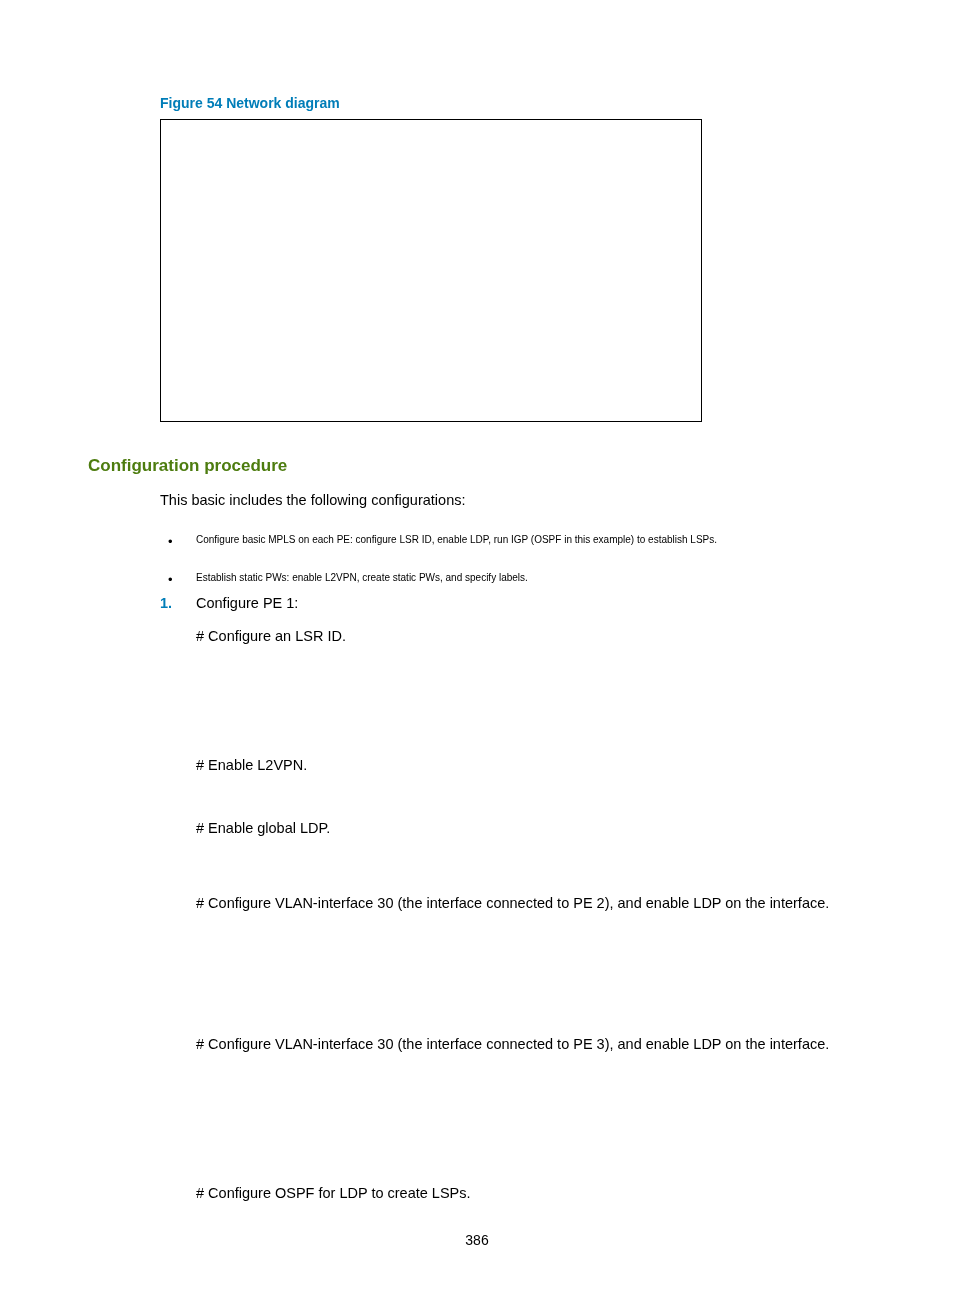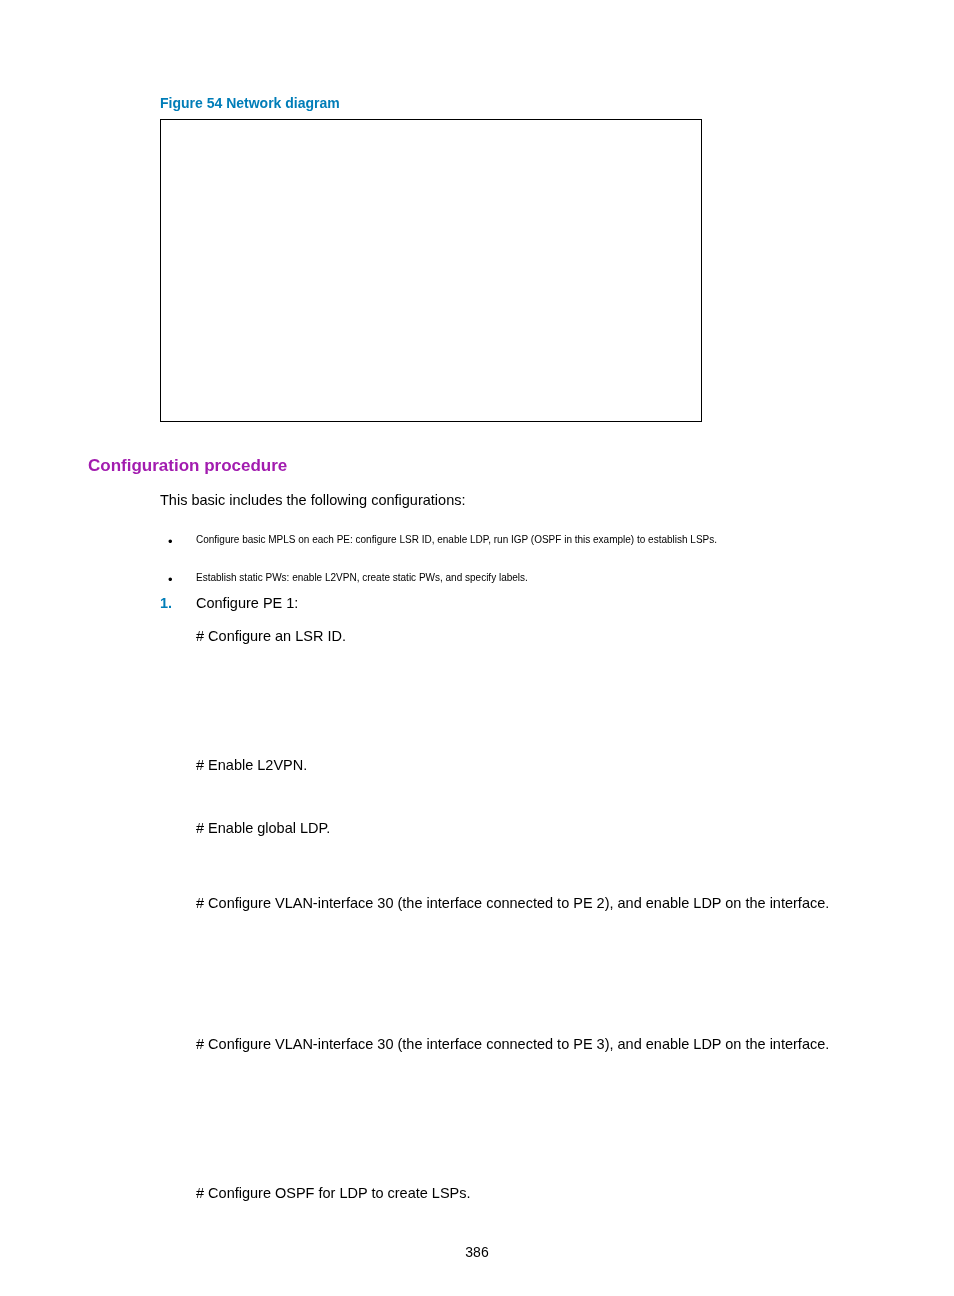--- a/index.html
+++ b/index.html
@@ -26,21 +26,21 @@
   }
   .diagram-box {
     border: 1px solid #000;
     margin-left: 72px;
     width: 542px;
     height: 303px;
     box-sizing: border-box;
     margin-bottom: 34px;
   }
   .section-heading {
-    color: #a21caf;
+    color: #4d7c0f;
     font-weight: bold;
     font-size: 17px;
     margin-bottom: 14px;
   }
   .intro-text {
     margin-left: 72px;
     font-size: 14.5px;
     margin-bottom: 12px;
     line-height: 1.4;
   }
@@ -92,21 +92,21 @@
     font-size: 14.5px;
     margin-top: 12px;
     margin-bottom: 6px;
   }
   .spacer-small { height: 90px; }
   .spacer-mid { height: 24px; }
   .spacer-big { height: 102px; }
   .spacer-bigger { height: 110px; }
   .page-num {
     position: absolute;
-    bottom: 36px;
+    bottom: 48px;
     left: 0;
     right: 0;
     text-align: center;
     font-size: 14px;
   }
 </style>
 </head>
 <body>
 
 <div class="page">

